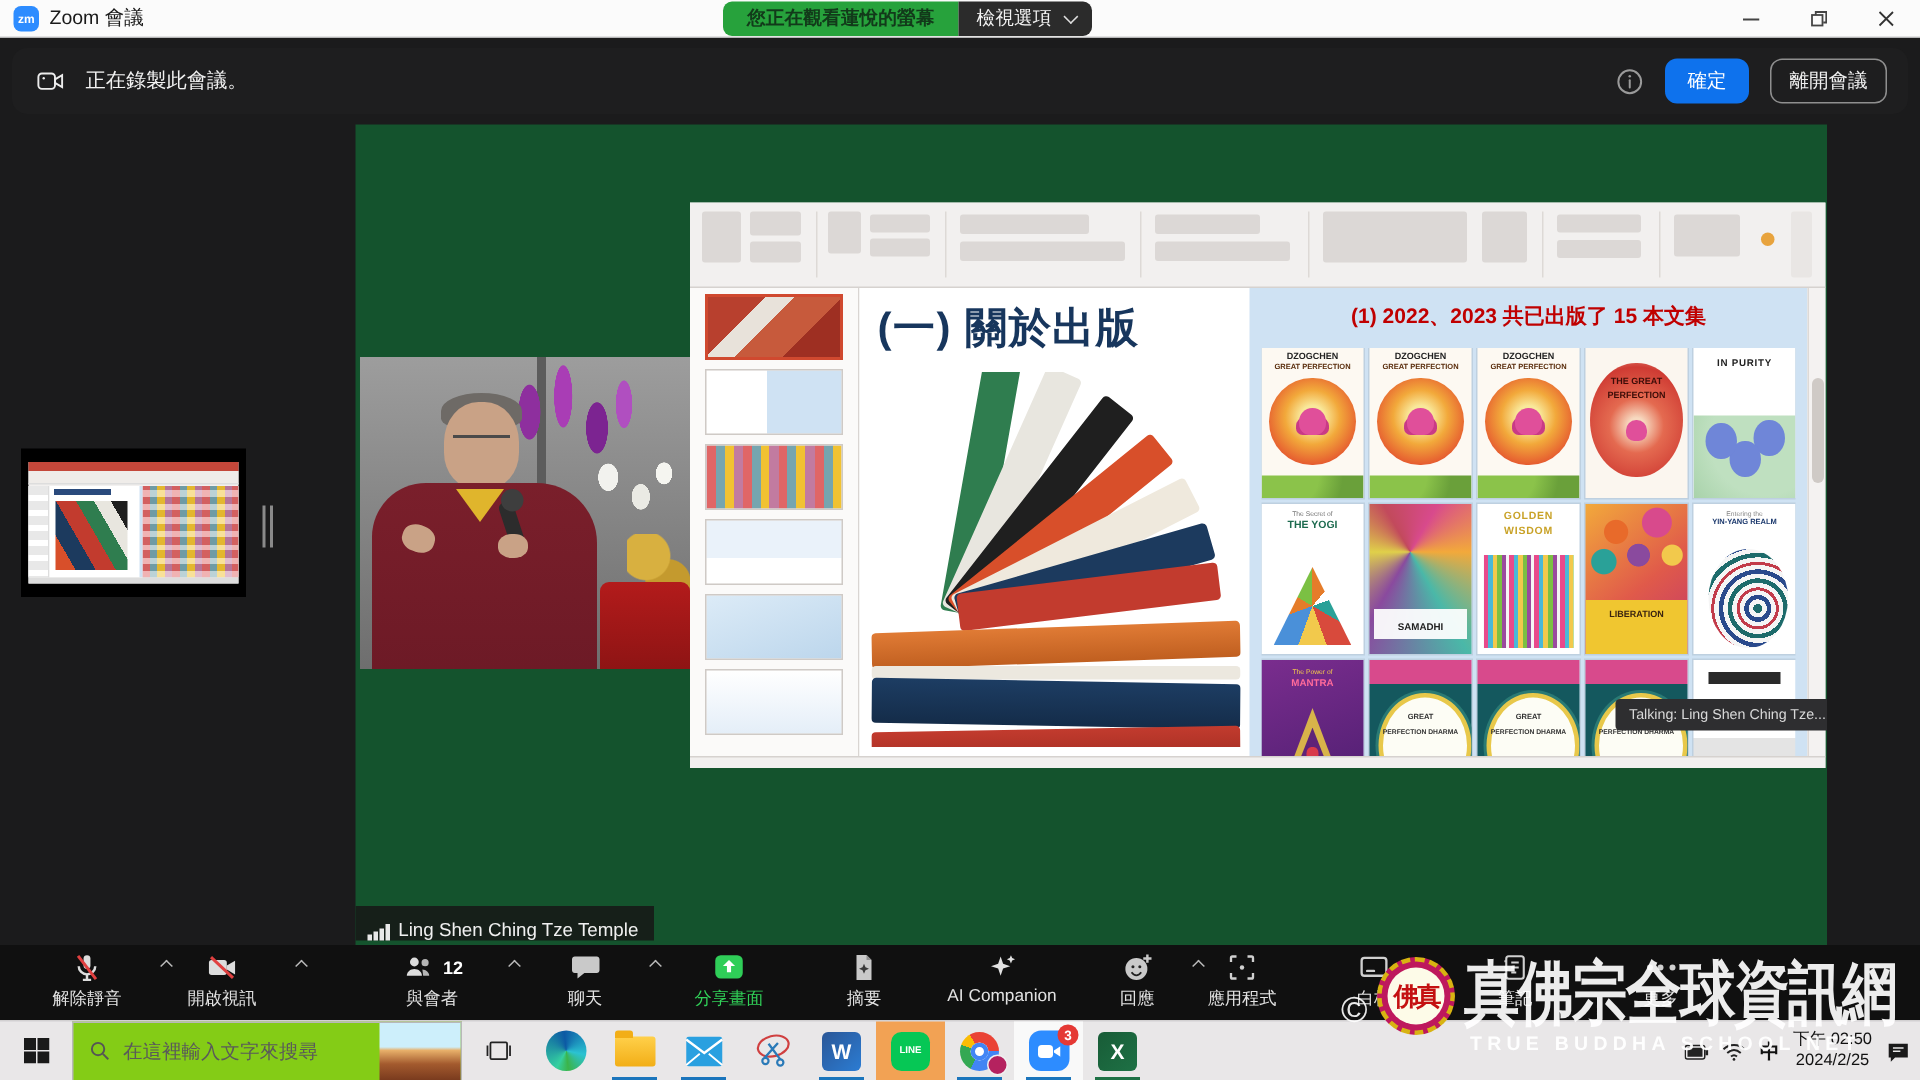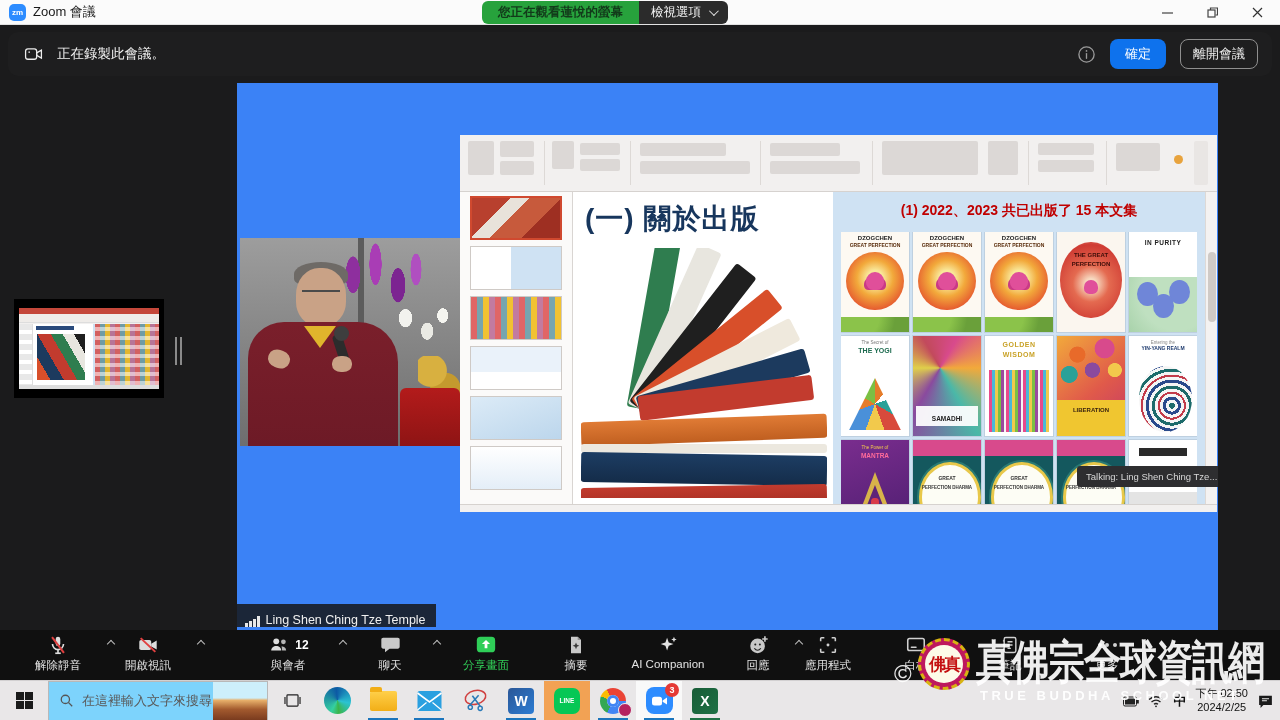--- a/index.html
+++ b/index.html
@@ -19,21 +19,21 @@
   .win-btn { width:45px; height:25px; display:flex; align-items:center; justify-content:center; }
 
   
   .rec-banner { position:absolute; top:32px; left:8px; width:1264px; height:44px; background:#1e1e1f; border-radius:10px; display:flex; align-items:center; }
   .rec-text { color:#f2f2f2; font-size:13.5px; margin-left:12px; }
   .rec-right { position:absolute; right:14px; display:flex; align-items:center; gap:14px; }
   .btn-confirm { background:#0e72ed; color:#fff; font-size:13px; border:none; border-radius:8px; padding:6px 15px; }
   .btn-leave-meeting { background:transparent; color:#f0f0f0; font-size:13px; border:1px solid #8f8f8f; border-radius:8px; padding:5px 12px; }
 
   
-  .stage { position:absolute; left:237px; top:83px; width:981px; height:547px; background:#3b82f6; overflow:hidden; }
+  .stage { position:absolute; left:237px; top:83px; width:981px; height:547px; background:#14532d; overflow:hidden; }
 
   
   .video { position:absolute; left:3px; top:155px; width:220px; height:208px; background:linear-gradient(180deg,#9d9d9d 0%,#8a8a8a 40%,#6e6e6e 100%); overflow:hidden; }
   .v-frame { position:absolute; left:118px; top:0; width:6px; height:150px; background:#5c5c5c; }
   .v-flowers { position:absolute; left:95px; top:0; width:90px; height:105px;
       background:radial-gradient(ellipse 12px 30px at 20% 35%, #8e2f9e 0 60%, transparent 62%),
                  radial-gradient(ellipse 10px 34px at 45% 25%, #a93db5 0 60%, transparent 62%),
                  radial-gradient(ellipse 12px 28px at 70% 45%, #7c2491 0 60%, transparent 62%),
                  radial-gradient(ellipse 9px 26px at 90% 30%, #b04fc0 0 60%, transparent 62%); }
   .v-anthurium { position:absolute; left:150px; top:62px; width:62px; height:52px;
@@ -199,21 +199,21 @@
   .zb-label { font-size:11.5px; color:#e2e2e2; margin-top:1px; white-space:nowrap; }
   .zb-label.green { color:#31d158; }
   .zb-caret { position:absolute; top:8px; width:6px; height:6px; border-left:1.5px solid #bbb; border-top:1.5px solid #bbb; transform:rotate(45deg); }
   .zb-count { color:#fff; font-size:12px; font-weight:bold; margin-left:0; }
   .dots { display:flex; gap:3.5px; align-items:center; height:24px; }
   .dots i { width:4px; height:4px; border-radius:50%; background:#d0d0d0; }
 
   
   .taskbar { position:absolute; left:0; top:680px; width:1280px; height:40px; background:#e9e7e8; border-top:1px solid #d2d0d1; display:flex; align-items:center; z-index:7; }
   .tk-start { width:48px; height:40px; display:flex; align-items:center; justify-content:center; }
-  .tk-search { width:220px; height:40px; background:#7dd3fc; border:1px solid #b8b8b8; display:flex; align-items:center; position:relative; }
+  .tk-search { width:260px; height:40px; background:#84cc16; border:1px solid #b8b8b8; display:flex; align-items:center; position:relative; }
   .tk-search span { font-size:13px; color:#5a5a5a; margin-left:8px; white-space:nowrap; }
   .tk-search .mag { margin-left:10px; display:flex; }
   .tk-canyon { position:absolute; right:0; top:0; width:54px; height:38px;
       background:linear-gradient(180deg,#cdeffb 0 42%,#e8b06a 48%,#a35a2e 72%,#7a3b1e 100%); }
   .tk-btn { width:44px; height:40px; display:flex; align-items:center; justify-content:center; position:relative; margin-left:2px; }
   .tk-app { width:46px; height:40px; display:flex; align-items:center; justify-content:center; position:relative; }
   .tk-app.open::after { content:""; position:absolute; left:8px; right:8px; bottom:0; height:2.5px; background:#1b75bc; }
   .tk-app.line-flash { background:#f2a254; } .tk-app.line-flash::after { background:#d87a10; }
   .tk-app.zoom-active { background:#f9f9f9; } .tk-app.excel-open::after { background:#1e7145; }
   .sq-ico { width:26px; height:26px; border-radius:4px; display:flex; align-items:center; justify-content:center; color:#fff; font-weight:bold; }

